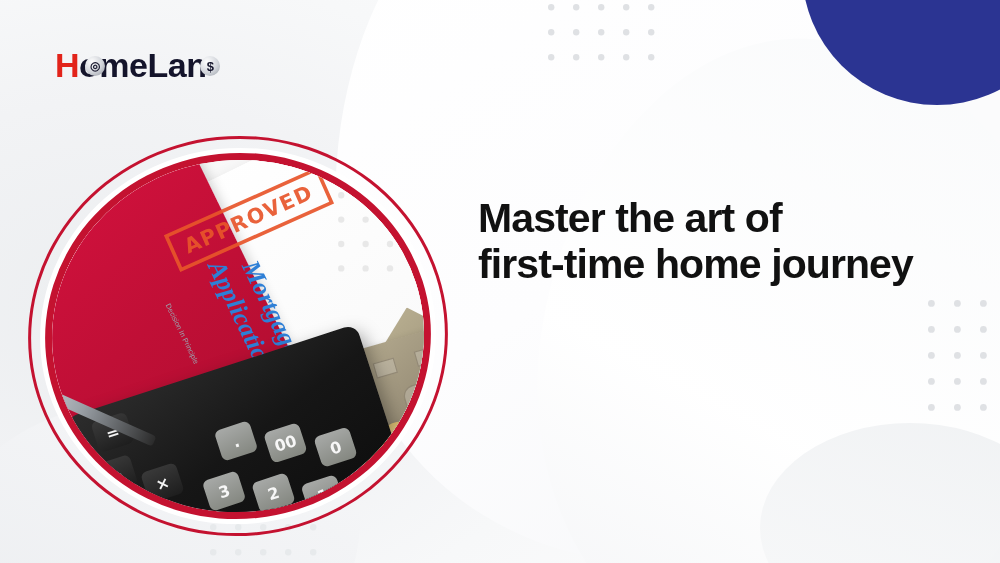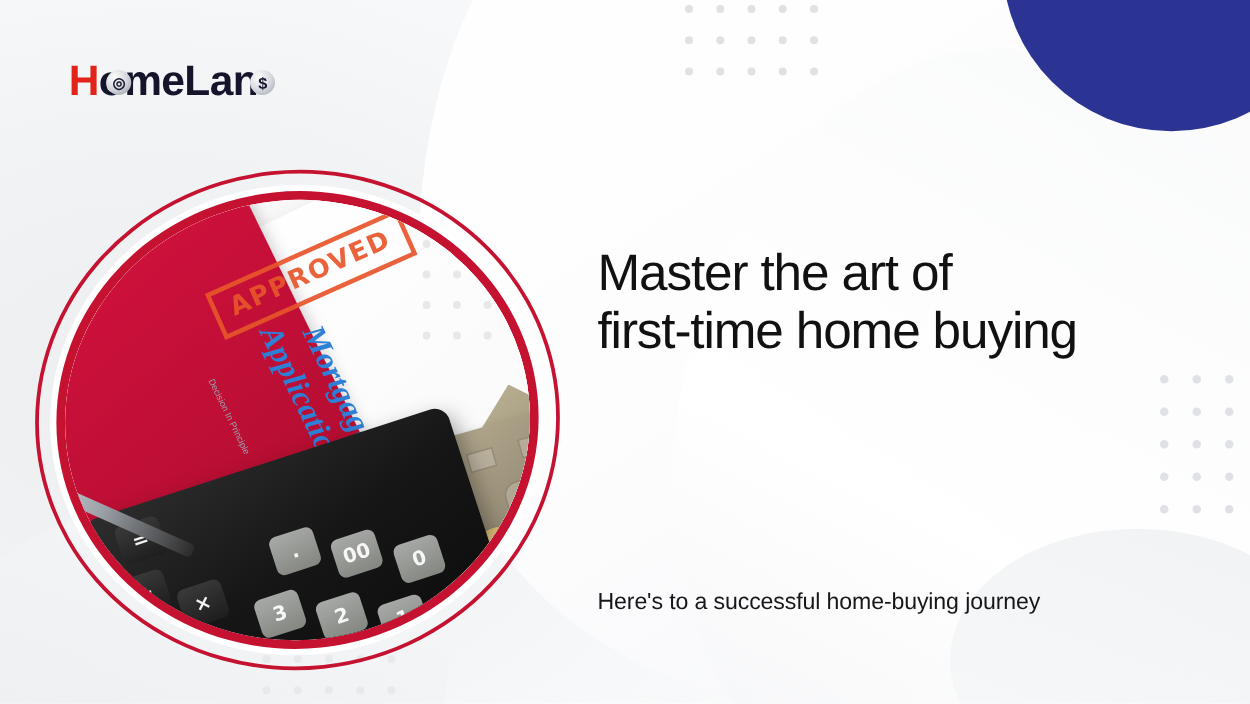--- a/index.html
+++ b/index.html
@@ -78,21 +78,21 @@
   #logo-tag {
     margin-top:3px; font-size:11px; font-weight:700;
     letter-spacing:3.2px; color:#14142B; white-space:nowrap;
   }
 
   
   #headline {
     position:absolute; left:478px; top:196px; width:510px;
   }
   #headline .line {
-    font-size:41px; font-weight:400; color:#111111;
+    font-size:41px; font-weight:700; color:#111111;
     line-height:1.12; letter-spacing:-0.9px; white-space:nowrap;
   }
   #subtitle {
     position:absolute; left:478px; top:470px;
     font-size:18.5px; font-weight:400; color:#17171a;
     letter-spacing:-0.1px; white-space:nowrap;
   }
 
   
   #photo-wrap {
@@ -272,23 +272,22 @@
   <div id="logo">
     <div id="logo-word">
       <span class="red">H</span><span class="dark">ome</span><span class="dark">L</span><span class="dark">an</span>
       <span class="logo-badge" id="badge-home">◎</span>
       <span class="logo-badge" id="badge-loan">$</span>
     </div>
   </div>
 
   <div id="headline">
     <div class="line">Master the art of</div>
-    <div class="line">first-time home buying</div>
+    <div class="line">first-time home journey</div>
   </div>
-  <div id="subtitle">Here's to a successful home-buying journey</div>
 
   <div id="photo-wrap">
     <div id="ring-outer" style="border-color: rgb(196, 18, 48);"></div>
     <div id="ring-gap"></div>
     <div id="photo-disc" style="border-color: rgb(196, 18, 48);">
       <div id="photo-inner">
 
         <div class="pe" id="paper-sheet"></div>
         <div class="pe" id="crimson-folder"></div>
 

